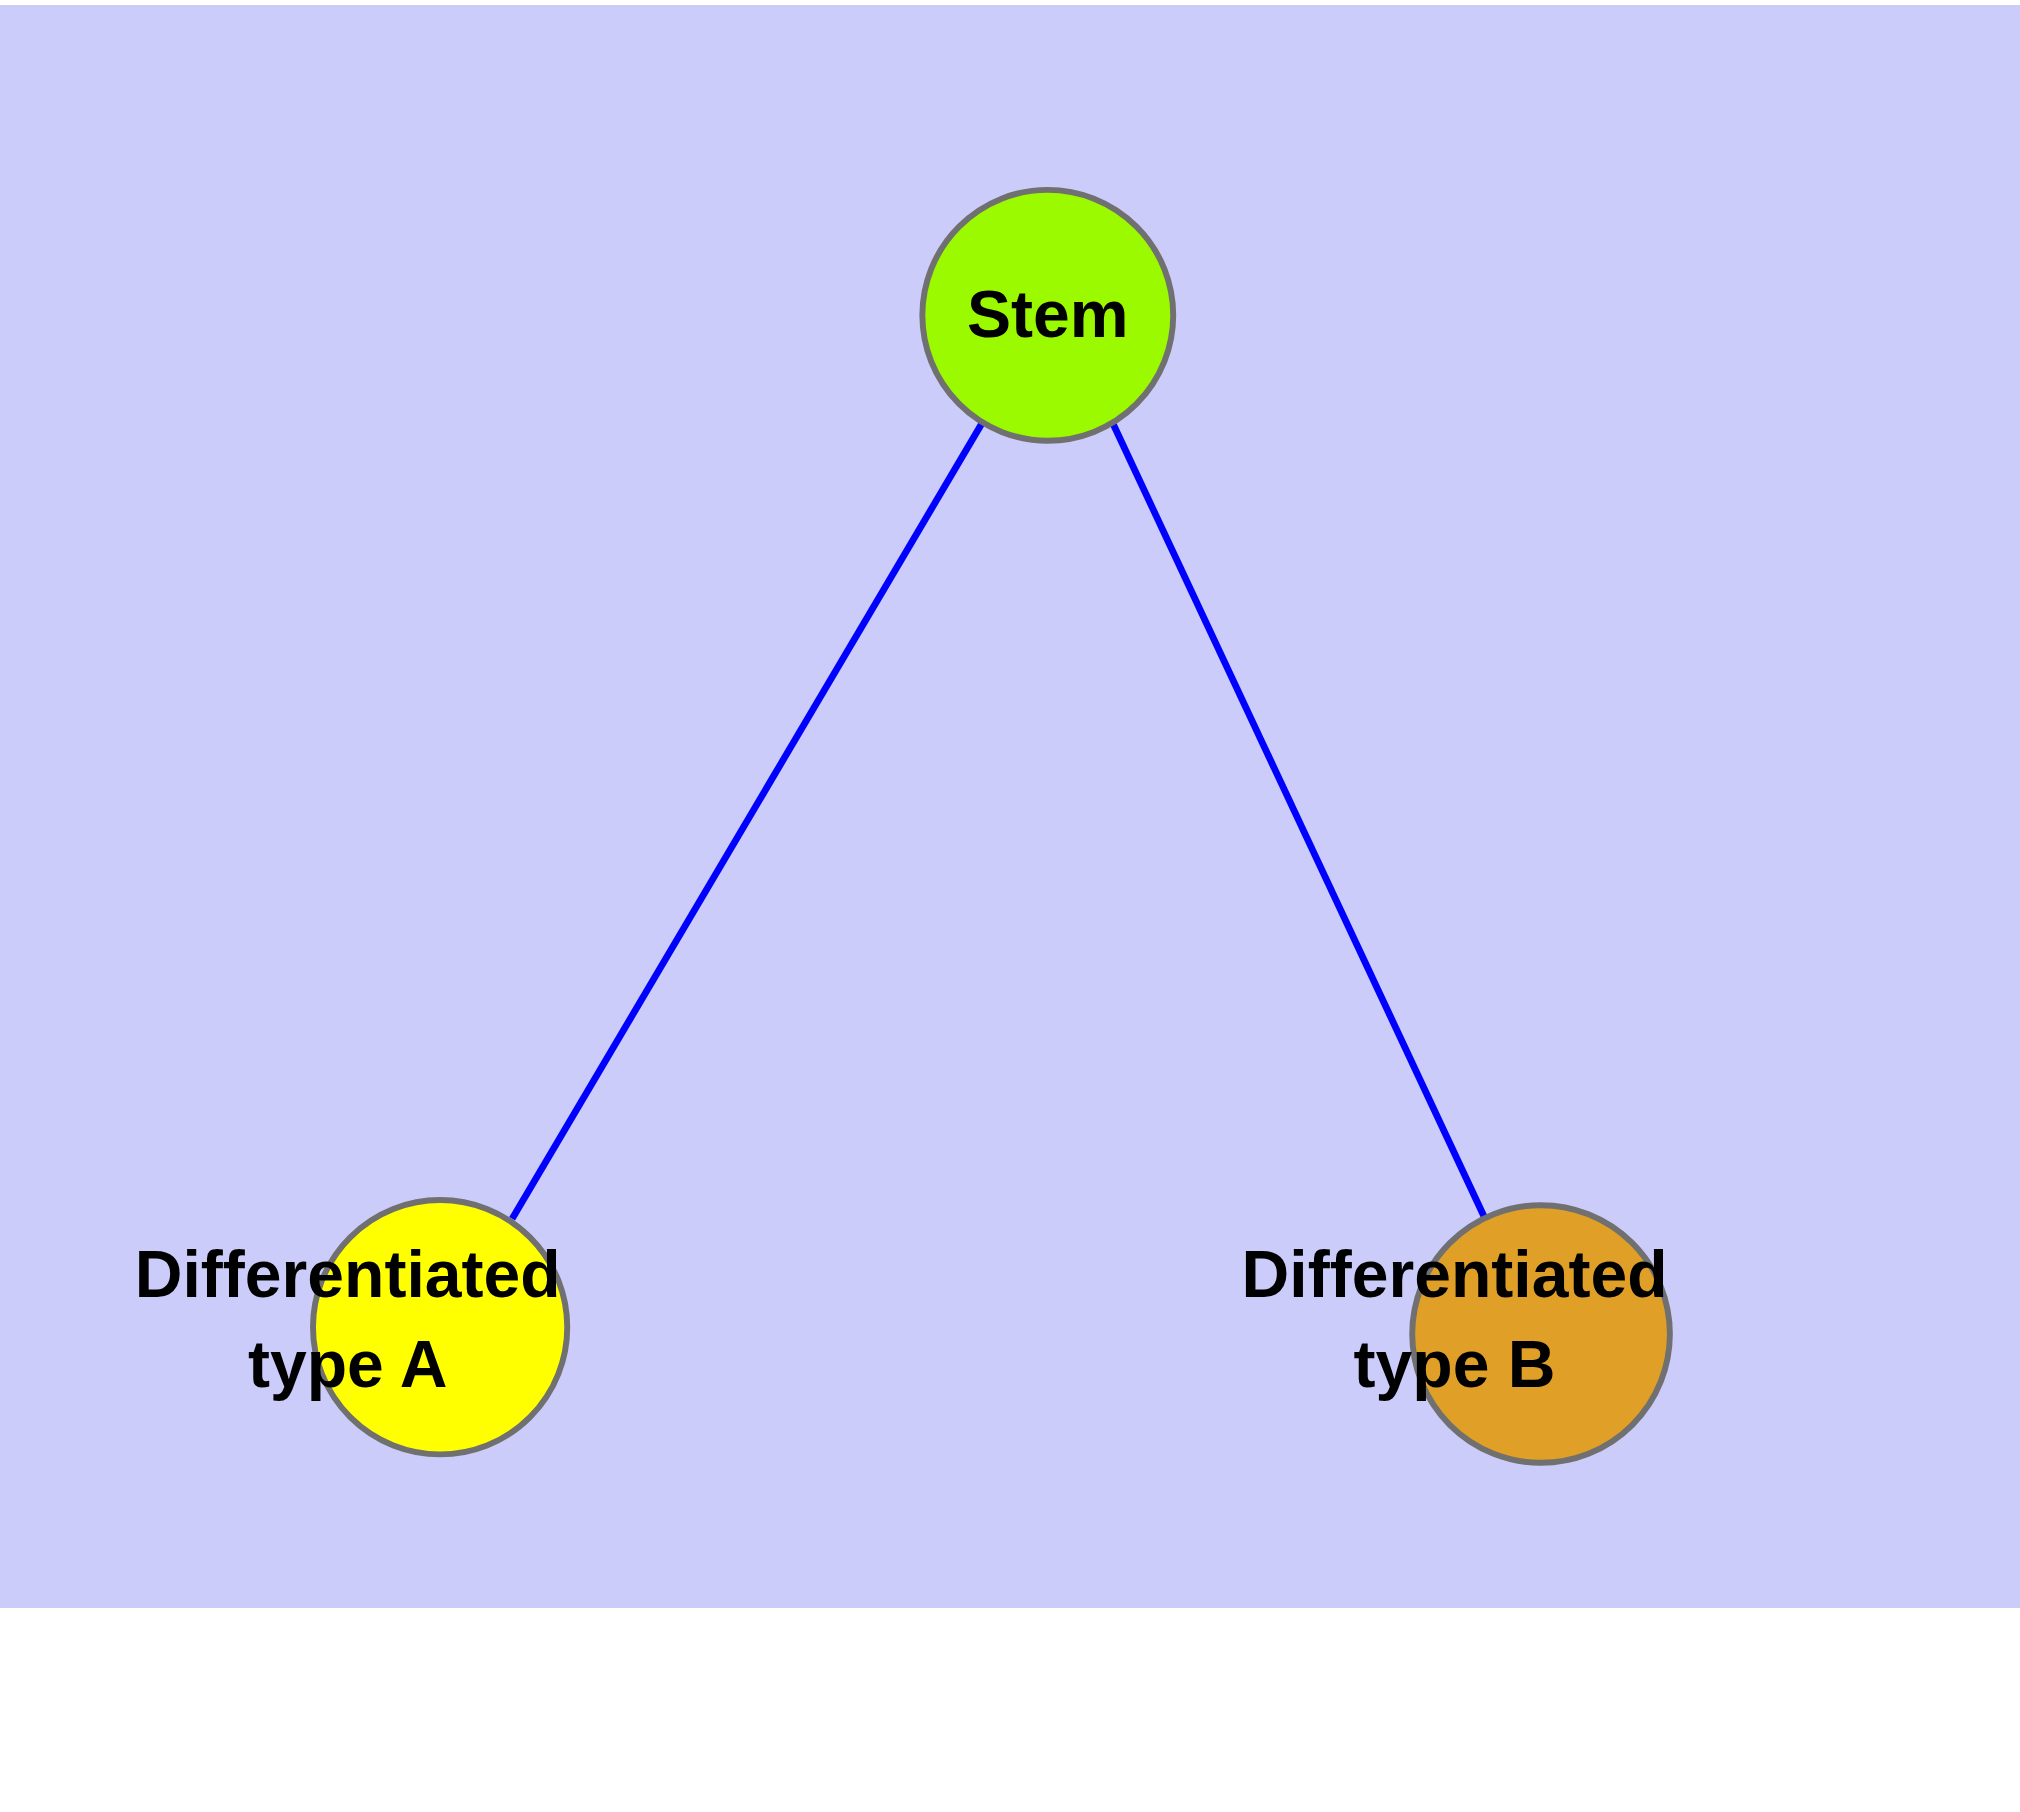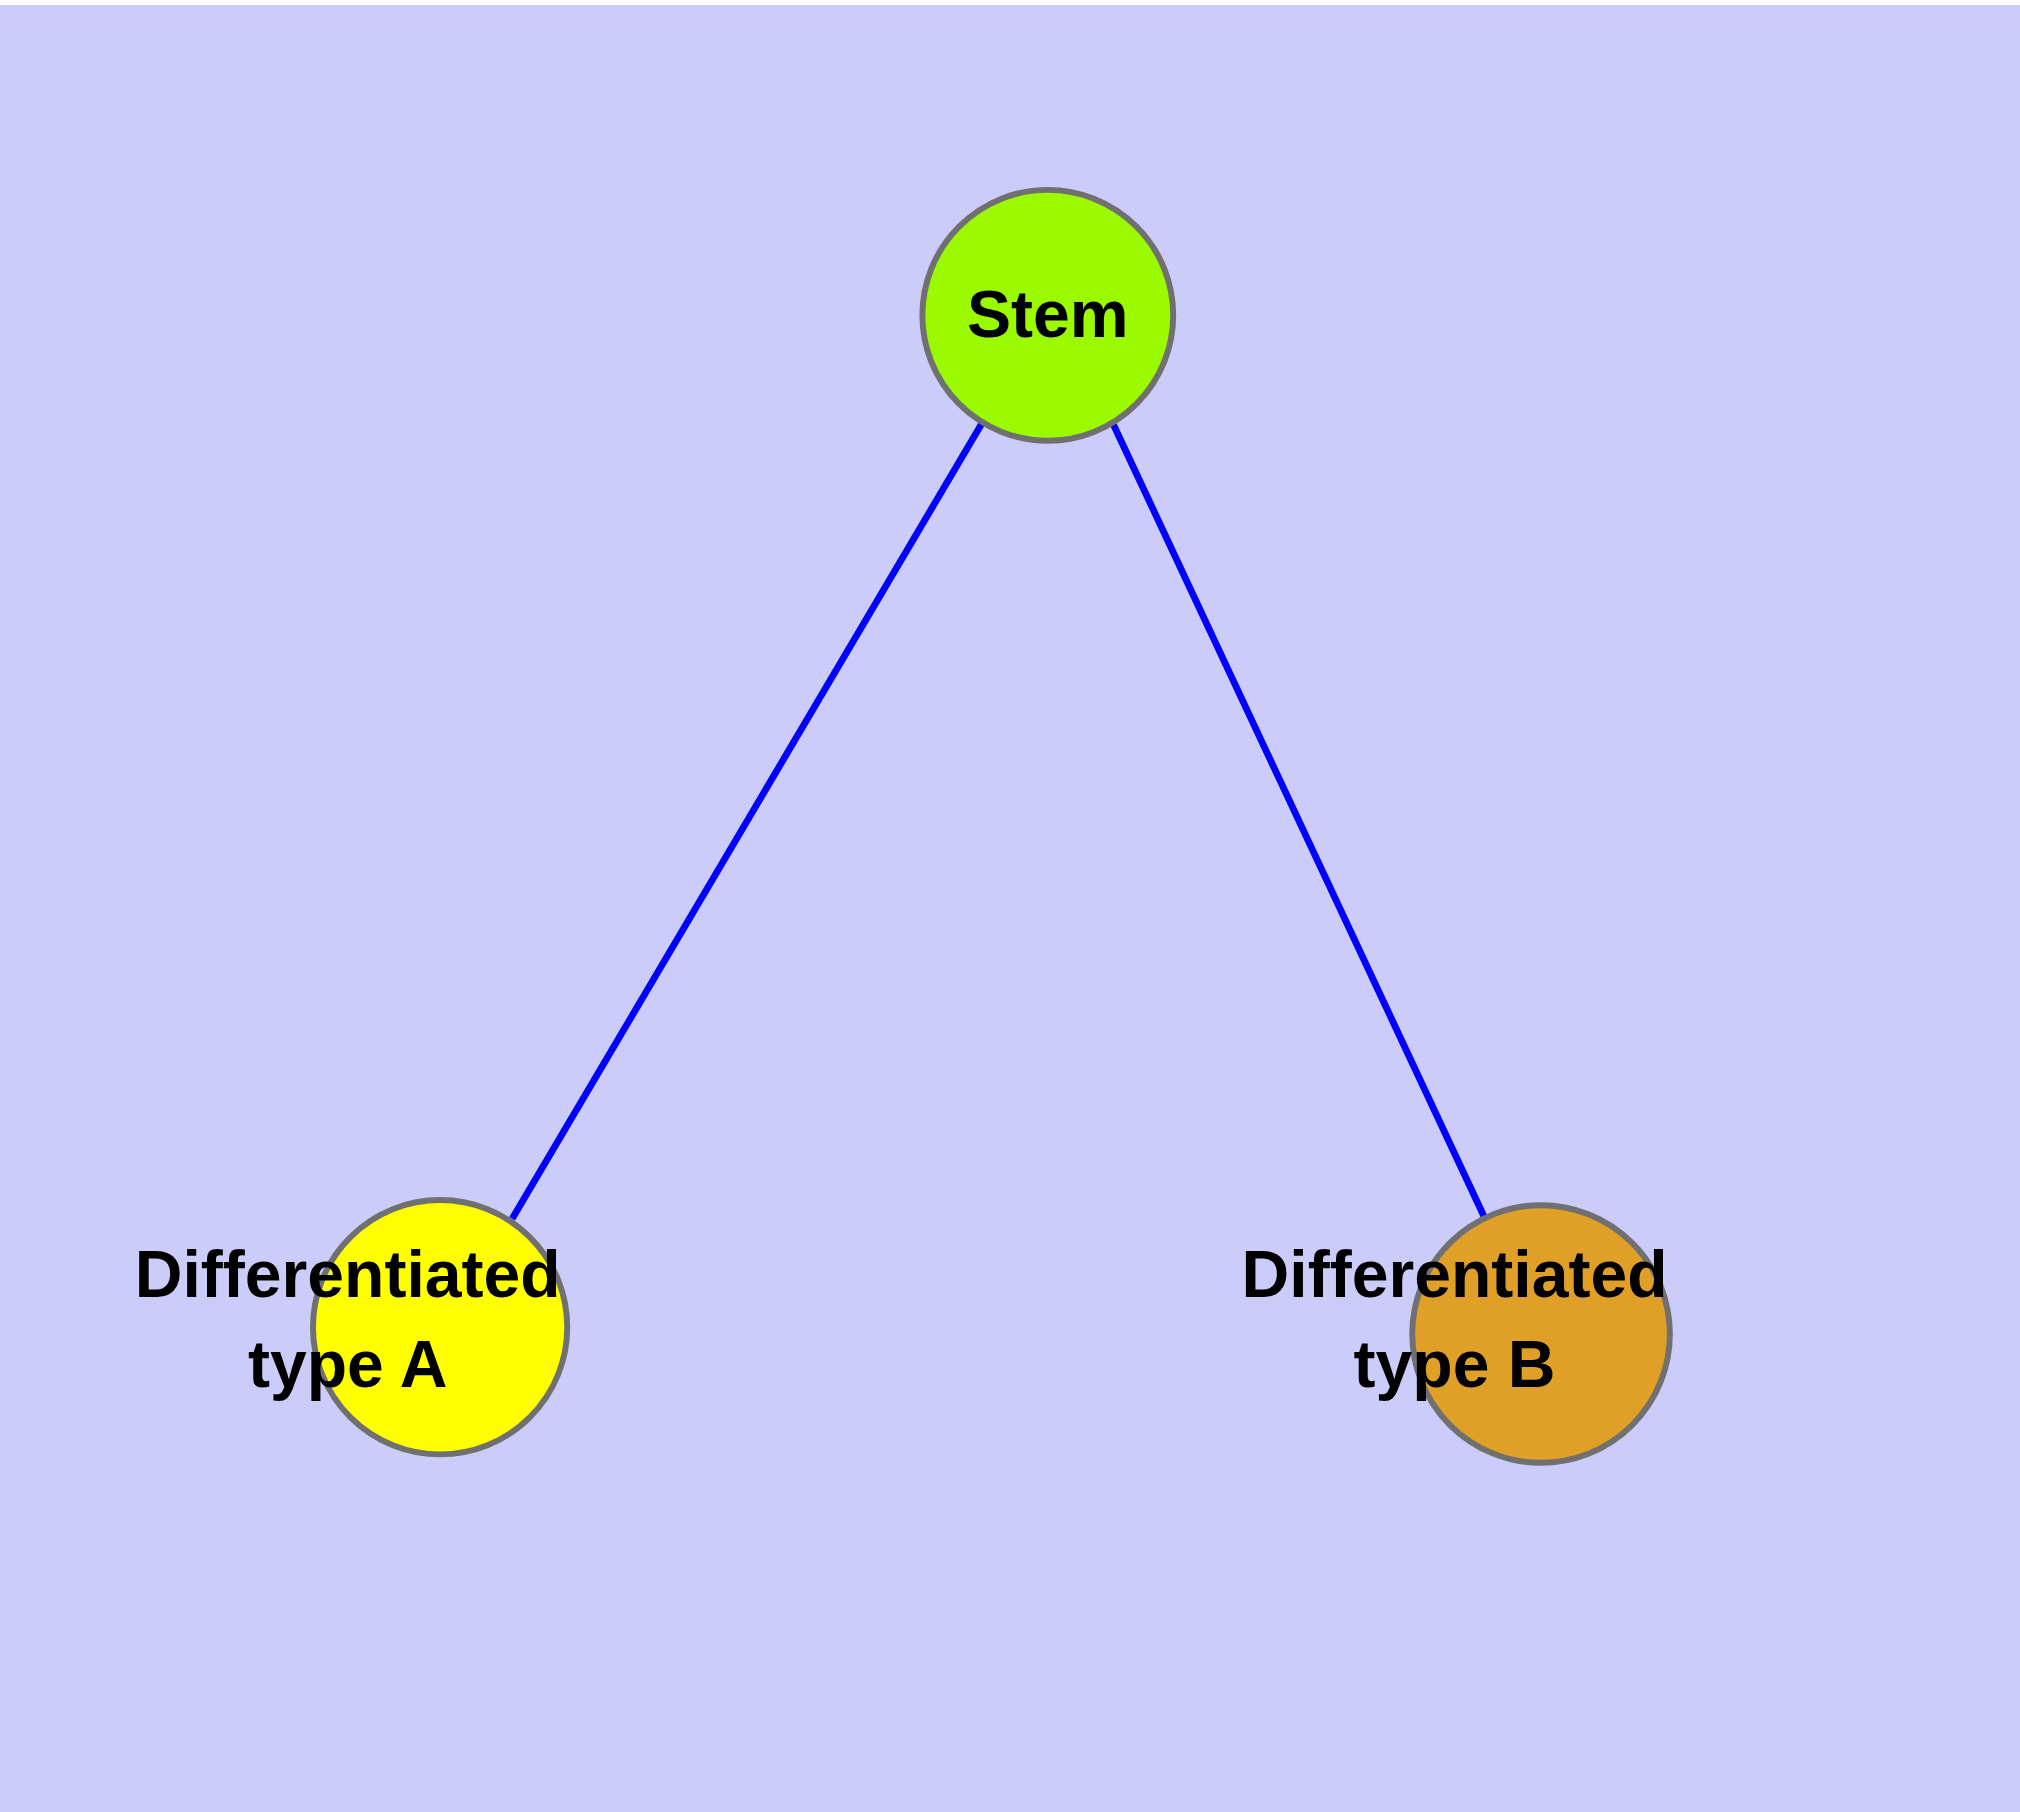--- a/index.html
+++ b/index.html
@@ -3,21 +3,21 @@
 <meta charset="utf-8">
 <style>
   html, body {
     margin: 0;
     padding: 0;
     background: #ffffff;
   }
   #canvas {
     position: relative;
     width: 2021px;
-    height: 1812px;
+    height: 1608px;
     background: #ffffff;
     overflow: hidden;
   }
   #plot-area {
     position: absolute;
     left: 0px;
     top: 5.1px;
     width: 2021px;
     height: 1807px;
     background: #ccccfa;

